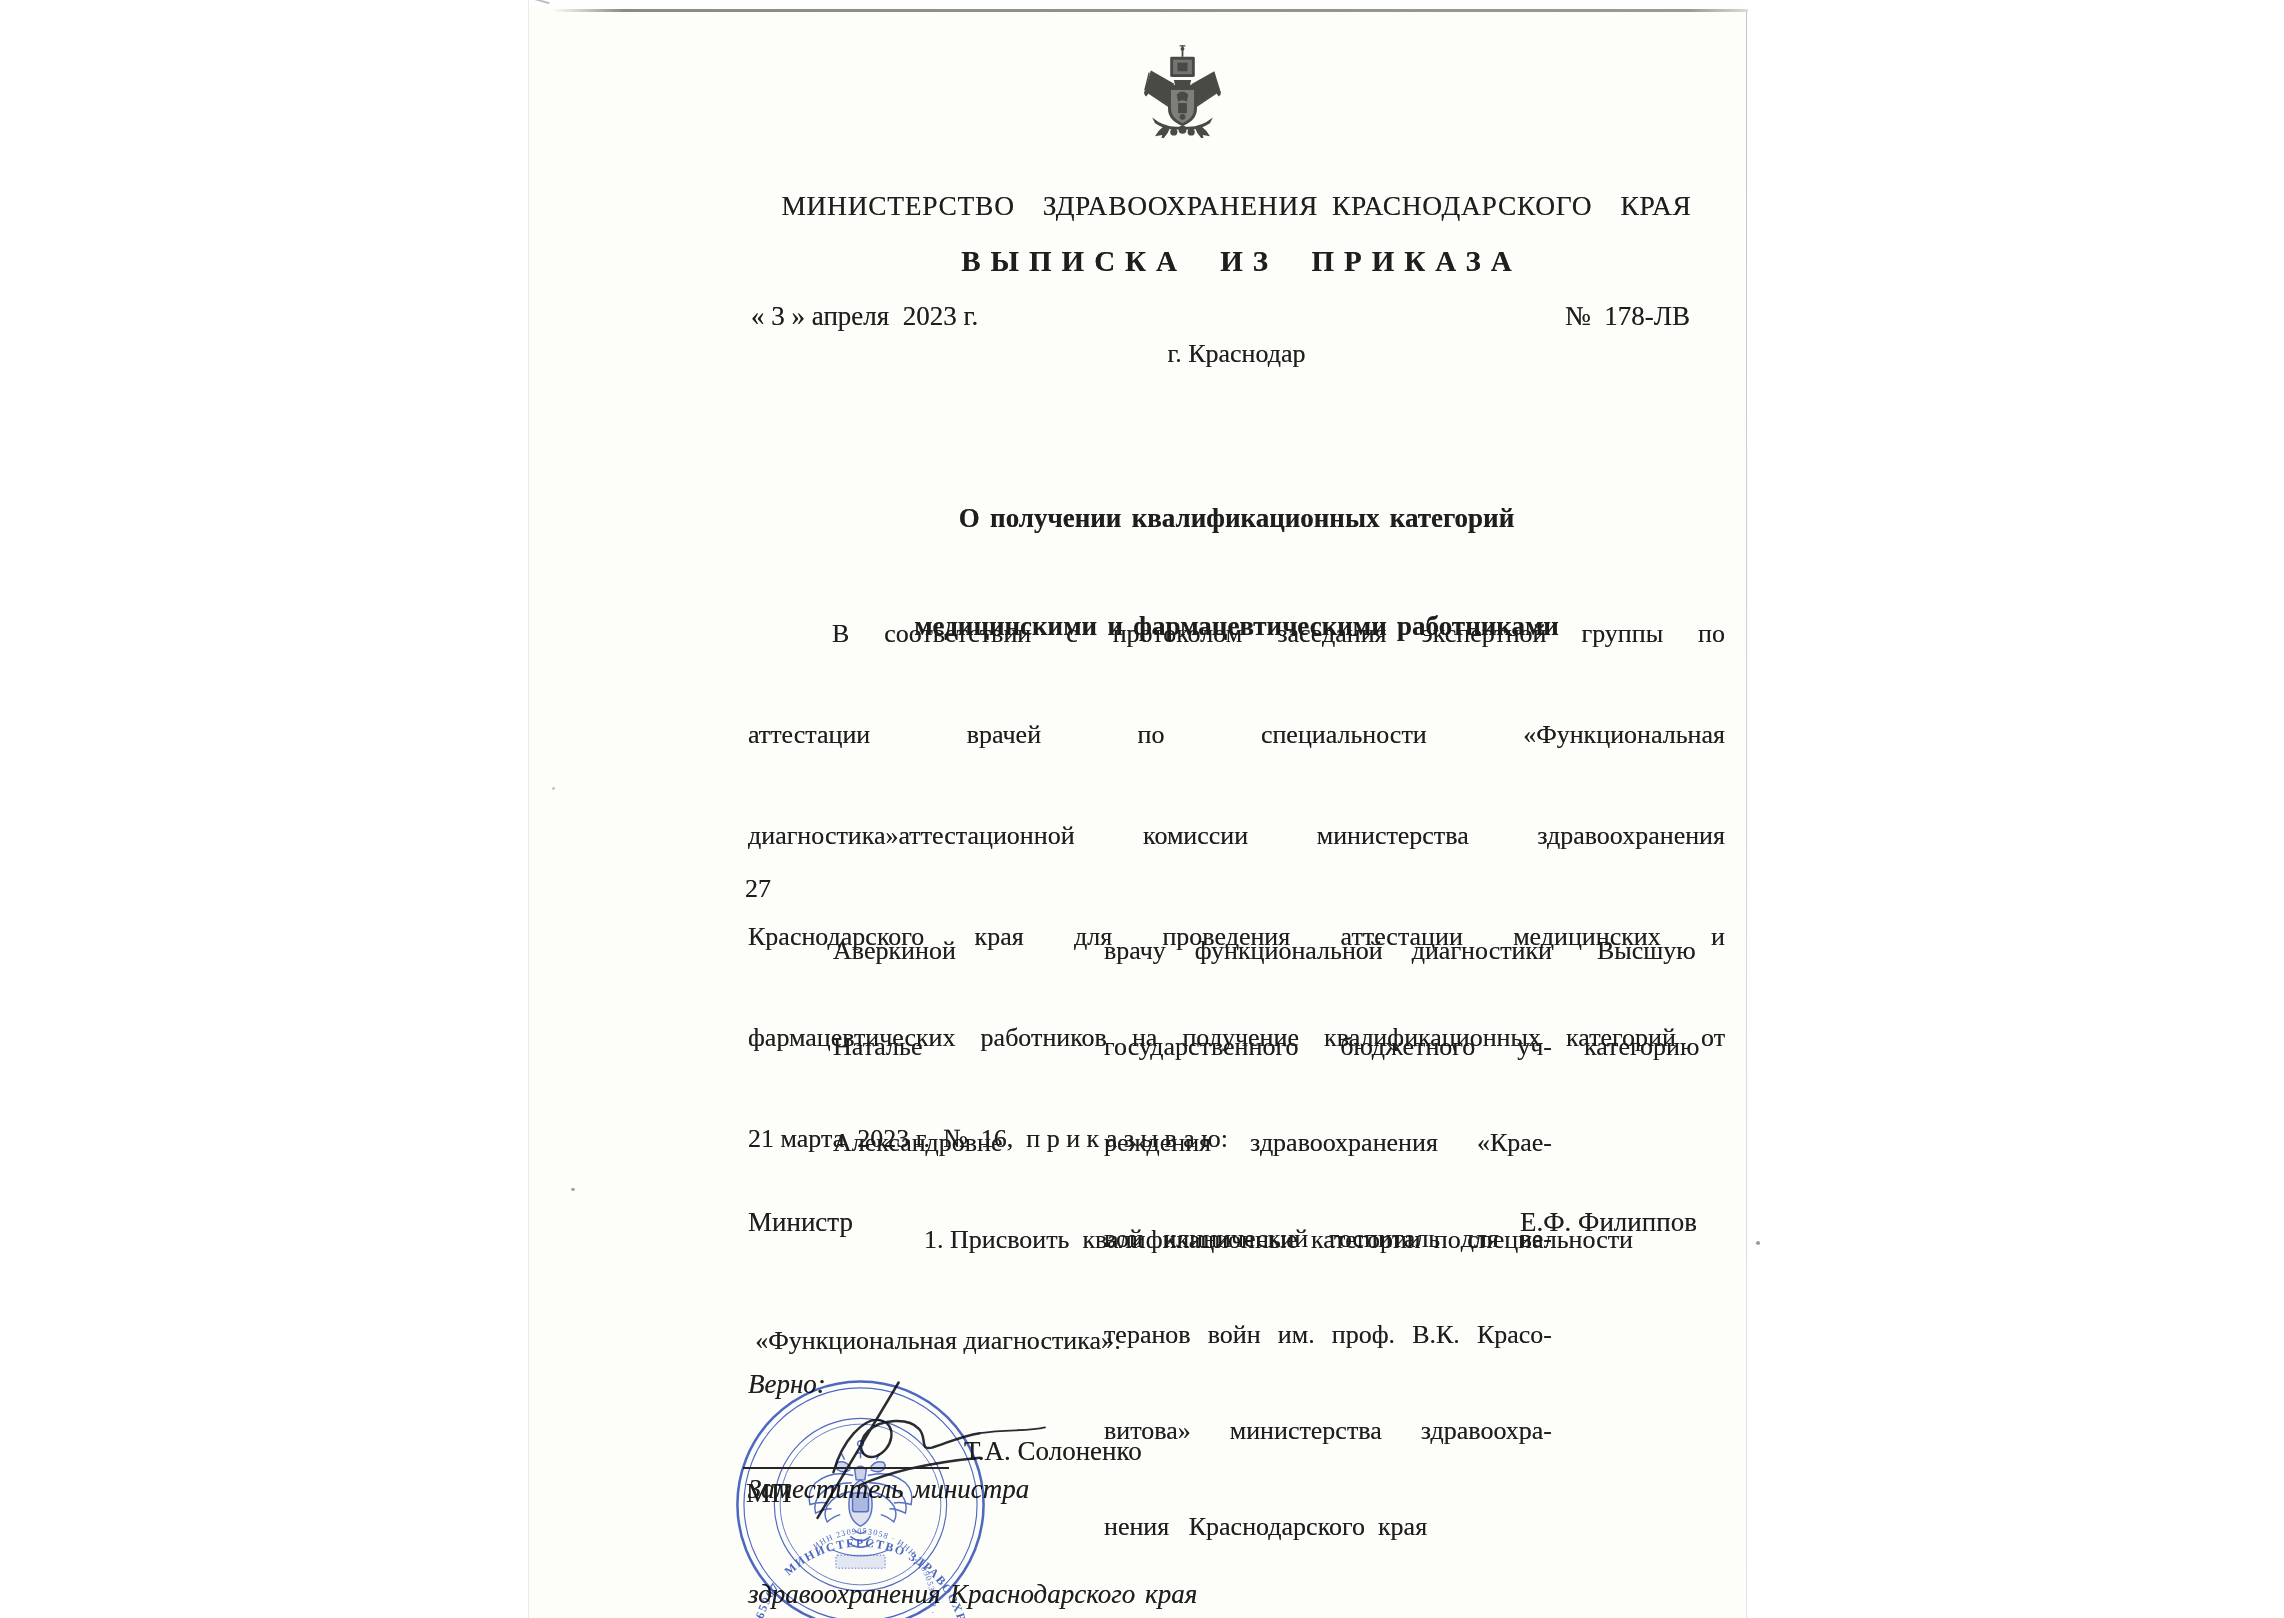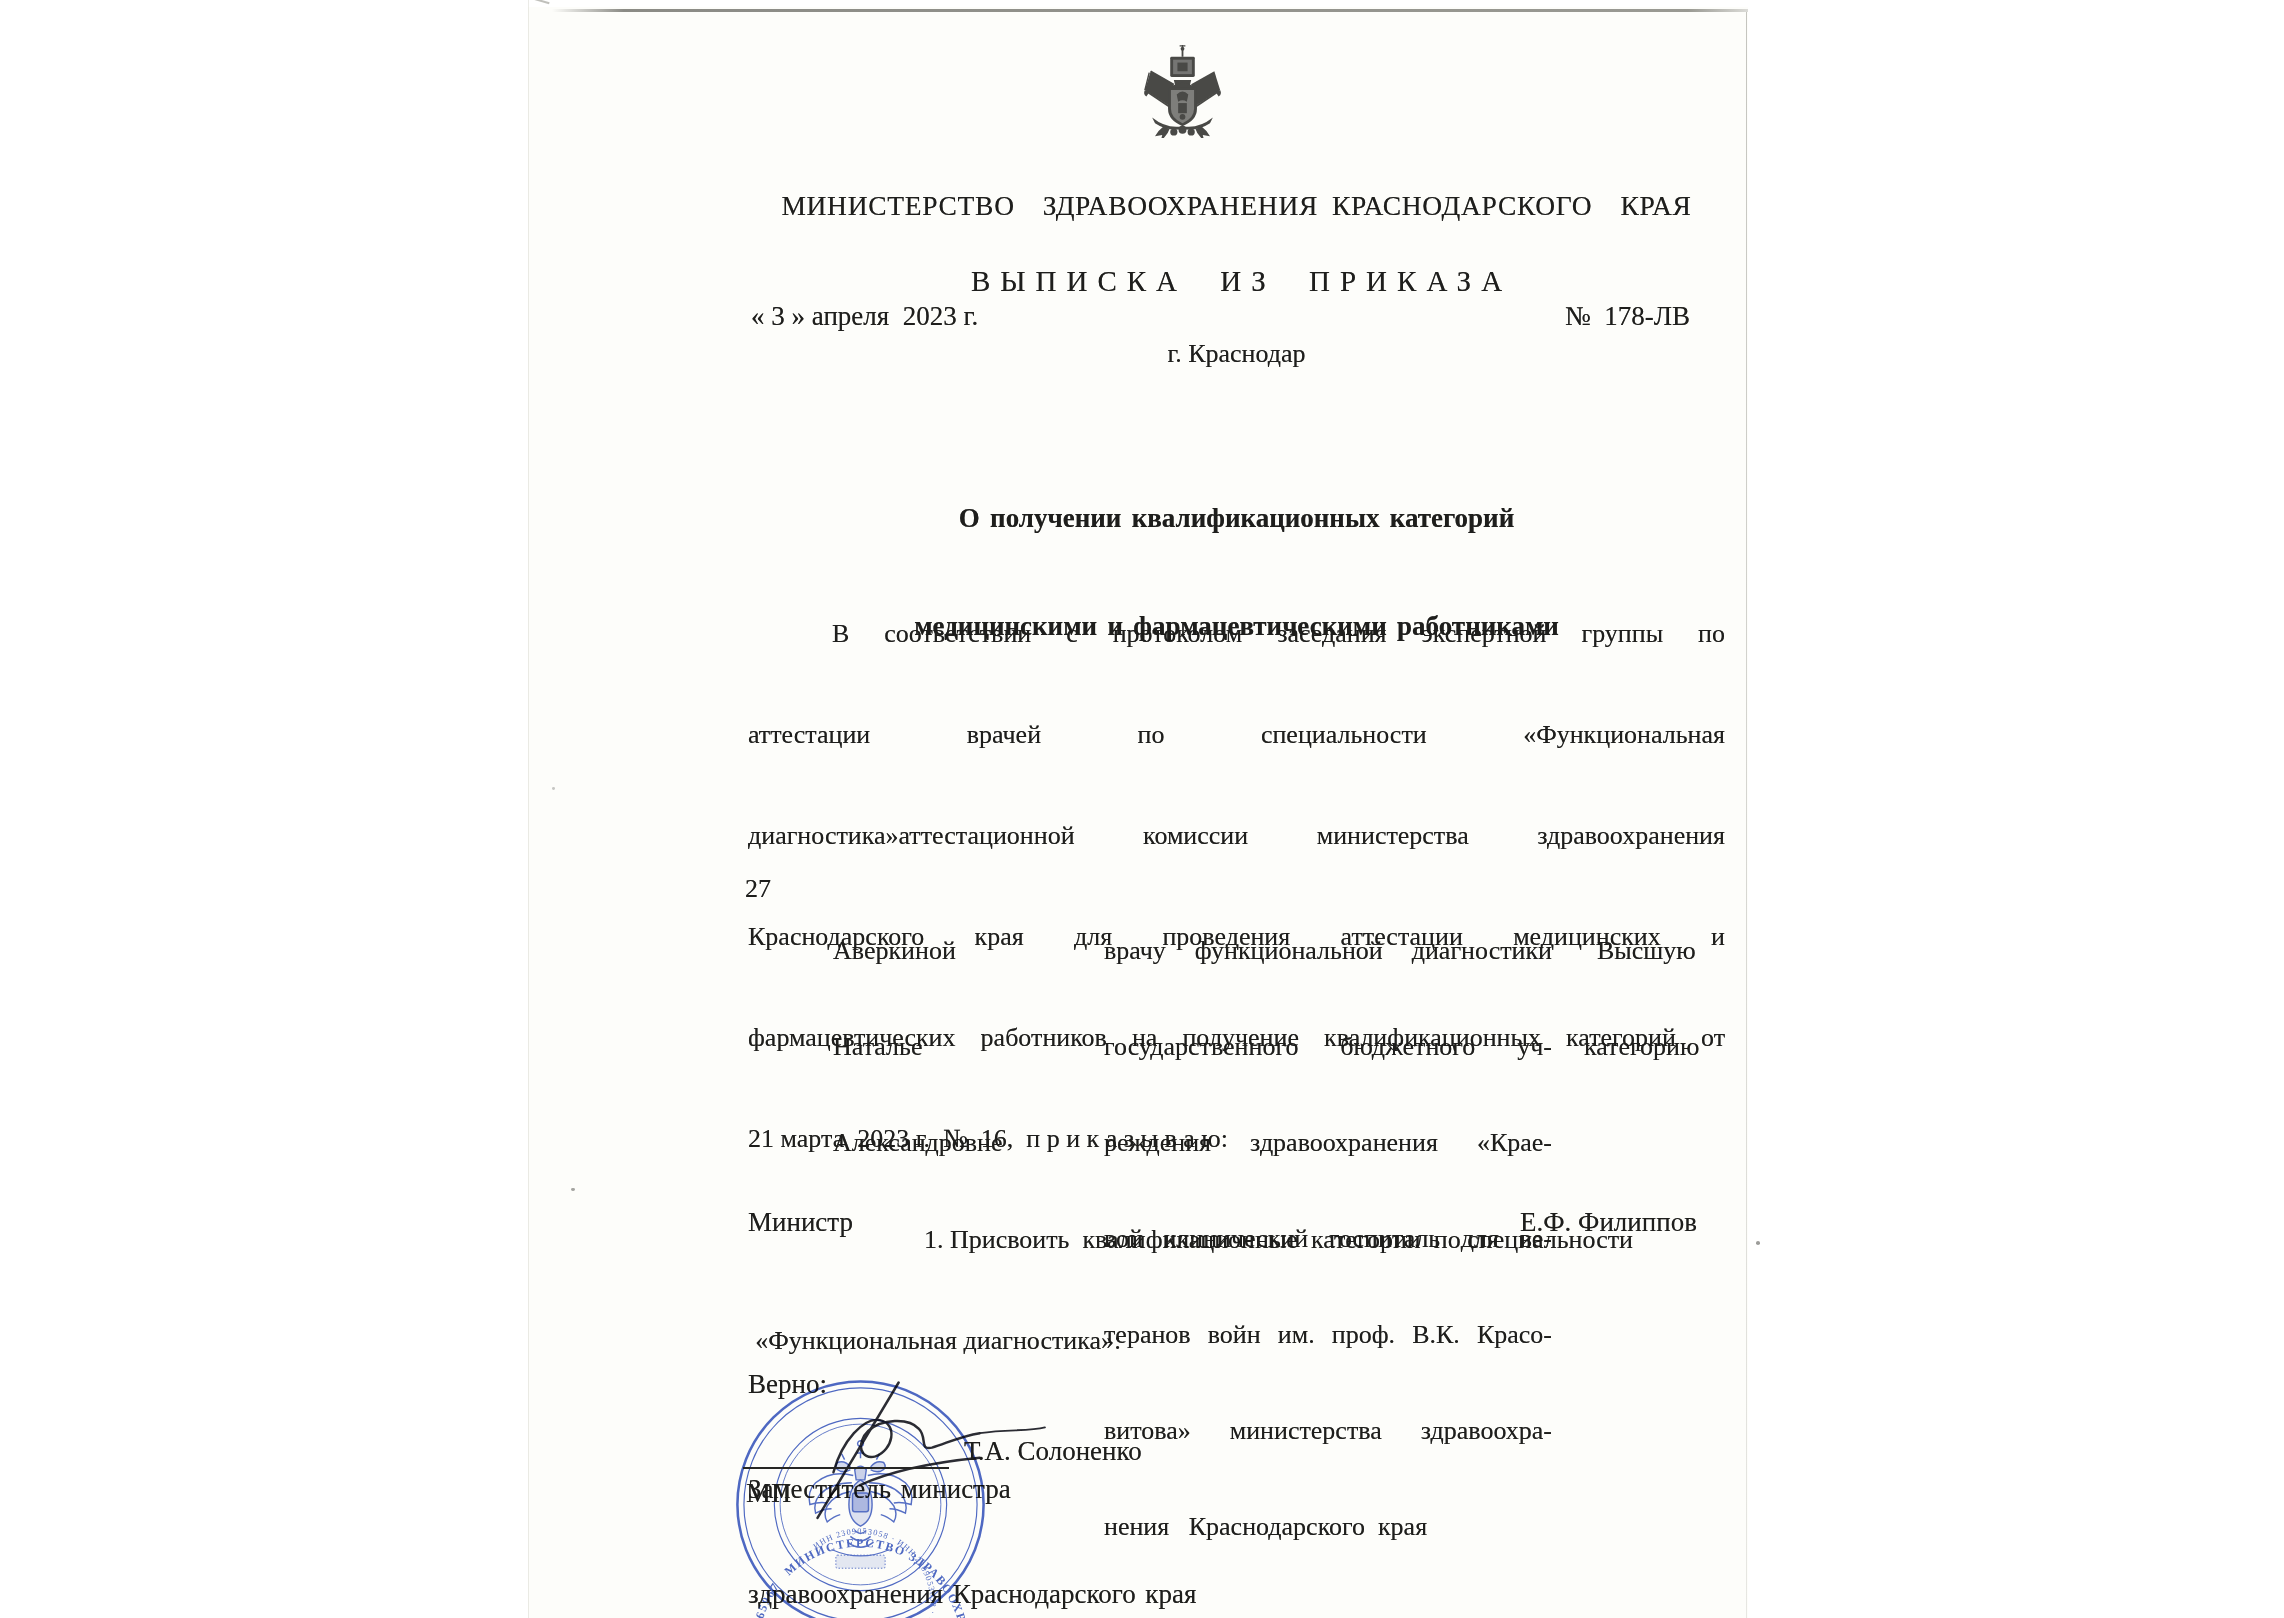--- a/index.html
+++ b/index.html
@@ -34,21 +34,21 @@
   }
   .txt{position:absolute;white-space:pre-wrap;
        text-shadow:0 0 0.5px rgba(25,25,22,.6);}
   .center{text-align:center;}
   .hdr{
     left:748px;top:190px;width:977px;
     font-size:27.5px;font-weight:normal;letter-spacing:0.7px;word-spacing:6.5px;
   }
   .doctype{
     left:748px;top:245px;width:977px;
-    font-size:29px;font-weight:normal;letter-spacing:10px;word-spacing:16px;text-indent:10px;margin-top:20px;
+    font-size:29px;font-weight:bold;letter-spacing:10px;word-spacing:16px;text-indent:10px;
   }
   .dateline{left:751px;top:301px;font-size:27px;}
   .docnum{left:1565px;top:301px;font-size:27px;}
   .city{left:748px;top:339px;width:977px;font-size:26px;}
   .subject{
     left:748px;top:428px;width:977px;
     font-size:27px;font-weight:bold;line-height:36px;word-spacing:3.6px;
   }
   .bodyblock{left:748px;top:555px;width:977px;font-size:26px;}
   .bline{position:relative;height:41px;line-height:38px;
@@ -60,21 +60,21 @@
   .rownum{left:745px;top:874px;font-size:26px;}
   .namecol{left:813px;top:874px;width:268px;font-size:26px;margin-left:20px;}
   .desccol{left:1104px;top:874px;width:448px;font-size:26px;}
   .gradecol{left:1584px;top:874px;width:142px;font-size:26px;}
   .rline{position:relative;height:36px;line-height:34px;
          text-shadow:0 0 0.5px rgba(25,25,22,.6);}
   .minister{left:748px;top:1207px;font-size:27px;}
   .ministername{left:1520px;top:1207px;font-size:27px;}
   .vernoblock{left:748px;top:1303px;font-size:27px;word-spacing:2.9px;}
   .vline{position:relative;height:43px;line-height:38px;
-         text-shadow:0 0 0.5px rgba(25,25,22,.6);}
+         text-shadow:0 0 0.5px rgba(25,25,22,.6);font-style:italic;}
   .deputyname{left:964px;top:1436px;font-size:27px;}
   .mp{left:746px;top:1477px;font-size:28px;}
   .sigline{
     position:absolute;left:743px;top:1467px;width:206px;height:2.2px;
     background:#262624;
   }
   .emblem{position:absolute;left:1142px;top:45px;width:81px;height:93px;
           opacity:.92;filter:blur(0.3px);}
   .stamp{position:absolute;left:728px;top:1372px;width:265px;height:265px;
          mix-blend-mode:multiply;opacity:.92;filter:blur(0.2px);}

